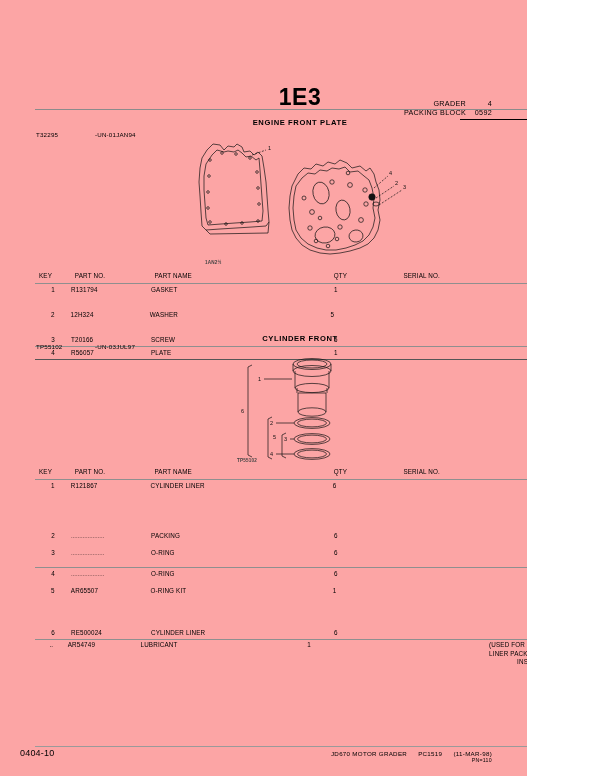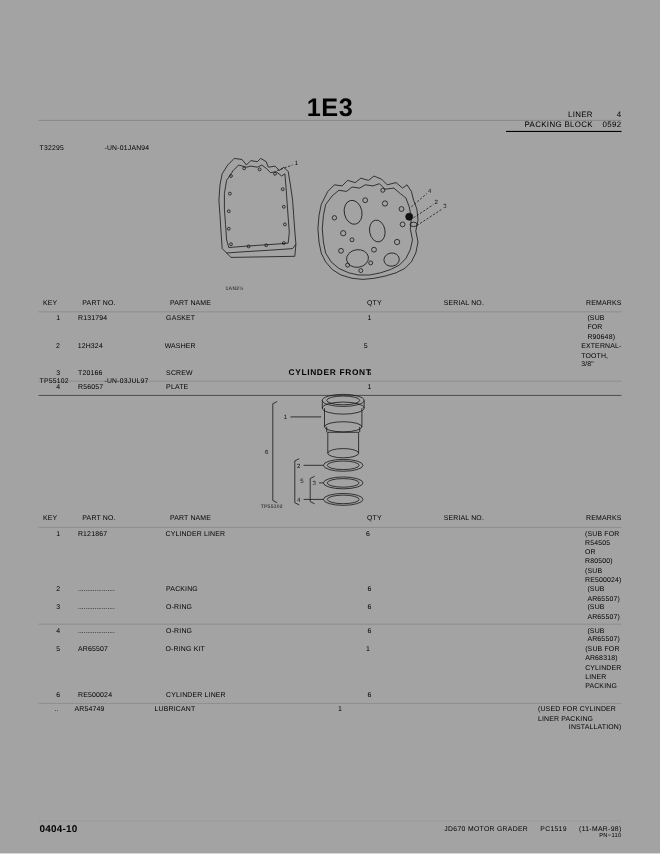--- a/index.html
+++ b/index.html
@@ -6,23 +6,23 @@
     margin: 0;
     padding: 0;
     background: #ffffff;
   }
   body {
     font-family: "Liberation Sans", sans-serif;
     color: #000000;
   }
   .page {
     position: relative;
-    width: 600px;
+    width: 527px;
     height: 776px;
-    background: #a3a3a3;
+    background: #fca5a5;
     overflow: hidden;
   }
 
   
   .page-title {
     position: absolute;
     left: 0;
     top: 84px;
     width: 600px;
     text-align: center;
@@ -142,24 +142,24 @@
   .rule-foot {
     position: absolute;
     left: 35px;
     top: 746px;
     width: 530px;
     height: 1px;
     background: #9a9a9a;
   }
   .foot-left {
     position: absolute;
-    left: 36px;
+    left: 20px;
     top: 748px;
     font-size: 9px;
-    font-weight: bold;
+    font-weight: normal;
     letter-spacing: 0.2px;
   }
   .foot-right {
     position: absolute;
     right: 35px;
     top: 750px;
     text-align: right;
     font-size: 6.2px;
     letter-spacing: 0.3px;
     line-height: 7px;
@@ -171,31 +171,32 @@
 </style>
 </head>
 <body>
 
 <div class="page">
 
   <div class="page-title">1E3</div>
 
   <div class="hdr-right">
     <div class="hdr-line">
-      <span class="grp">LINER</span>
+      <span class="grp">GRADER</span>
       <span class="num">4</span>
     </div>
     <div class="hdr-line">
       <span class="grp">PACKING BLOCK</span>
       <span class="num">0592</span>
     </div>
   </div>
   <div class="rule-head"></div>
   <div class="rule-head2"></div>
 
+  <div class="section-title" style="top:118px">ENGINE FRONT PLATE</div>
 
   <div class="fig-label" style="left:36px; top:131px">T32295</div>
   <div class="fig-label" style="left:95px; top:131px">-UN-01JAN94</div>
 
   <svg class="illus" style="left:180px; top:138px" width="230" height="125" viewBox="0 0 230 125">
     <g fill="none" stroke="#111" stroke-width="0.7">
 
       <path d="M27,12 L33,6 L40,7 L44,12 L48,8 L54,9 L57,6 L62,9 L64,14
                L70,13 L74,17 L78,14 L82,18 L84,30 L86,44 L87,58 L88,72
                L89,84 L86,88 L72,89 L56,90 L40,91 L26,92 L22,88

